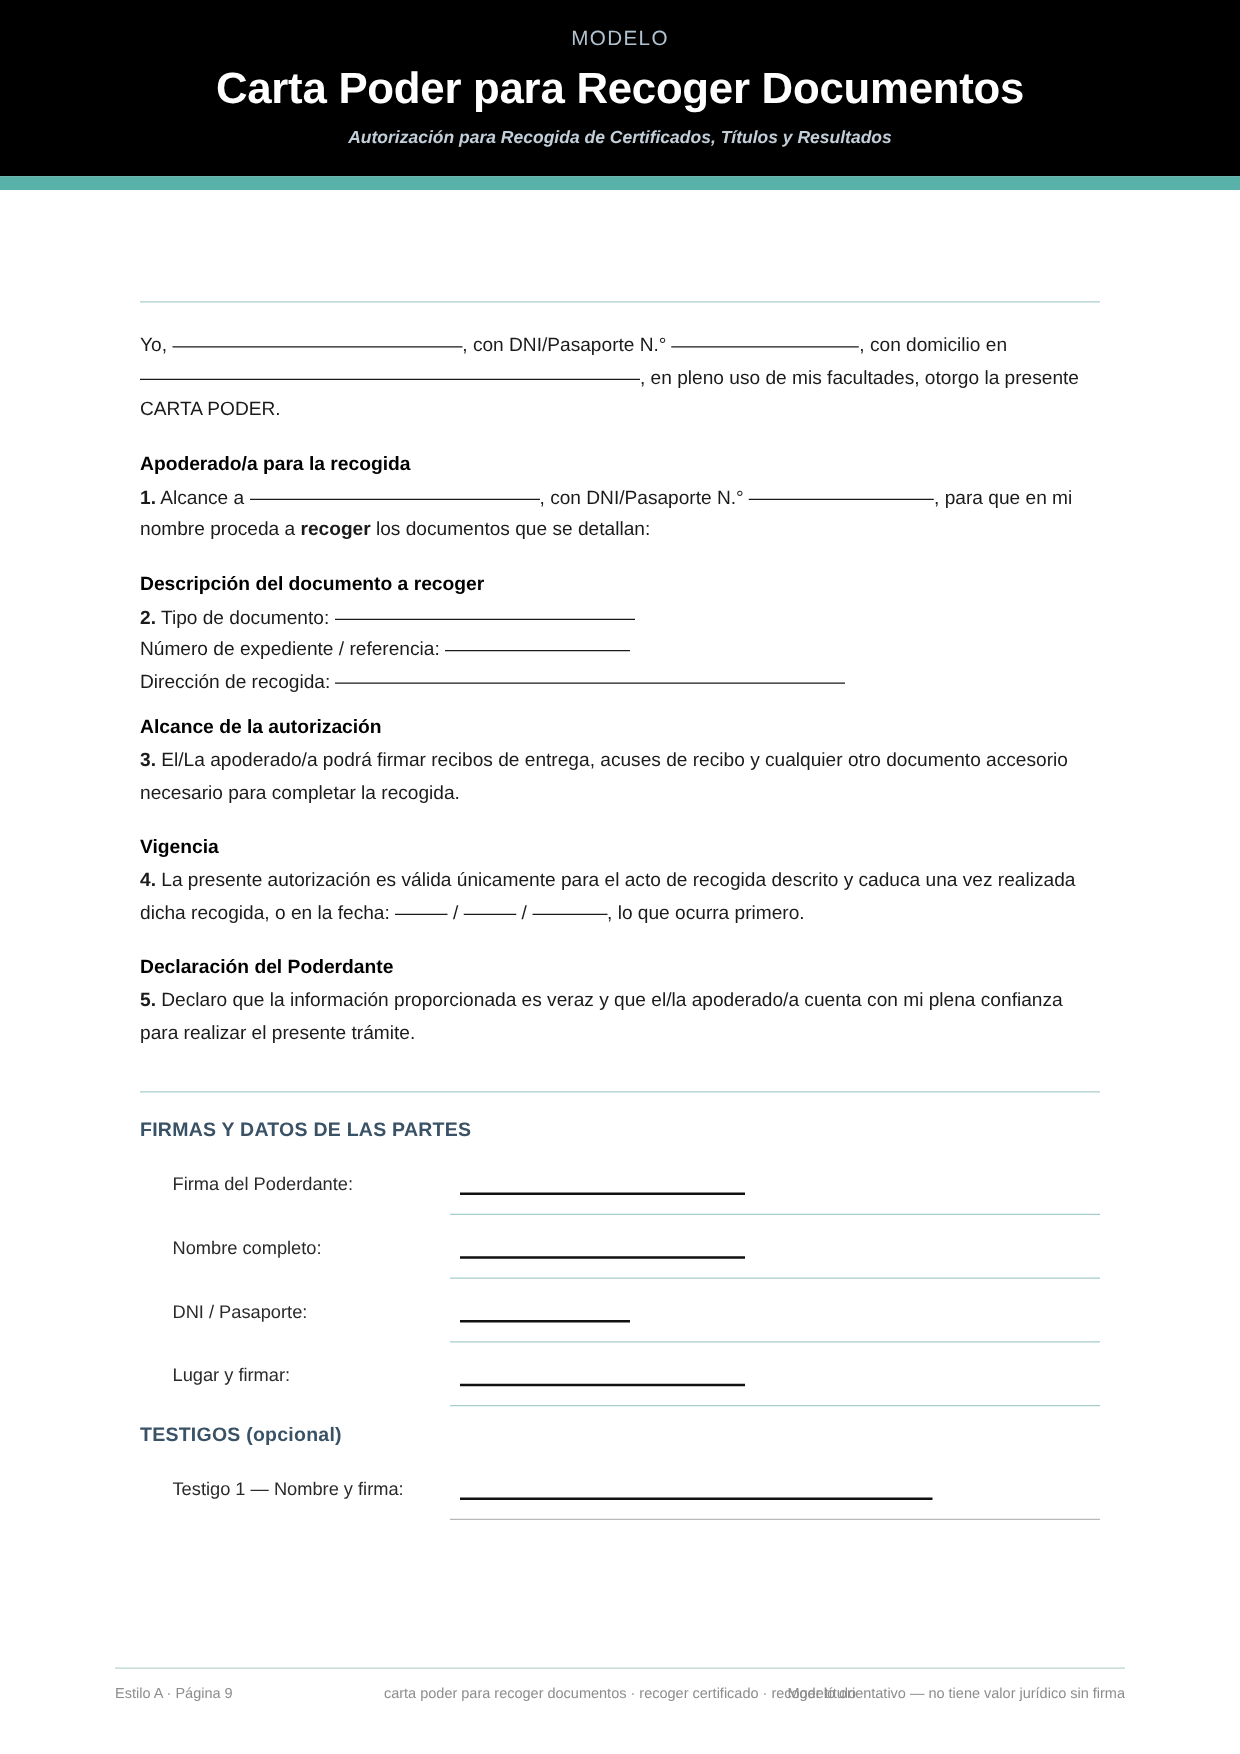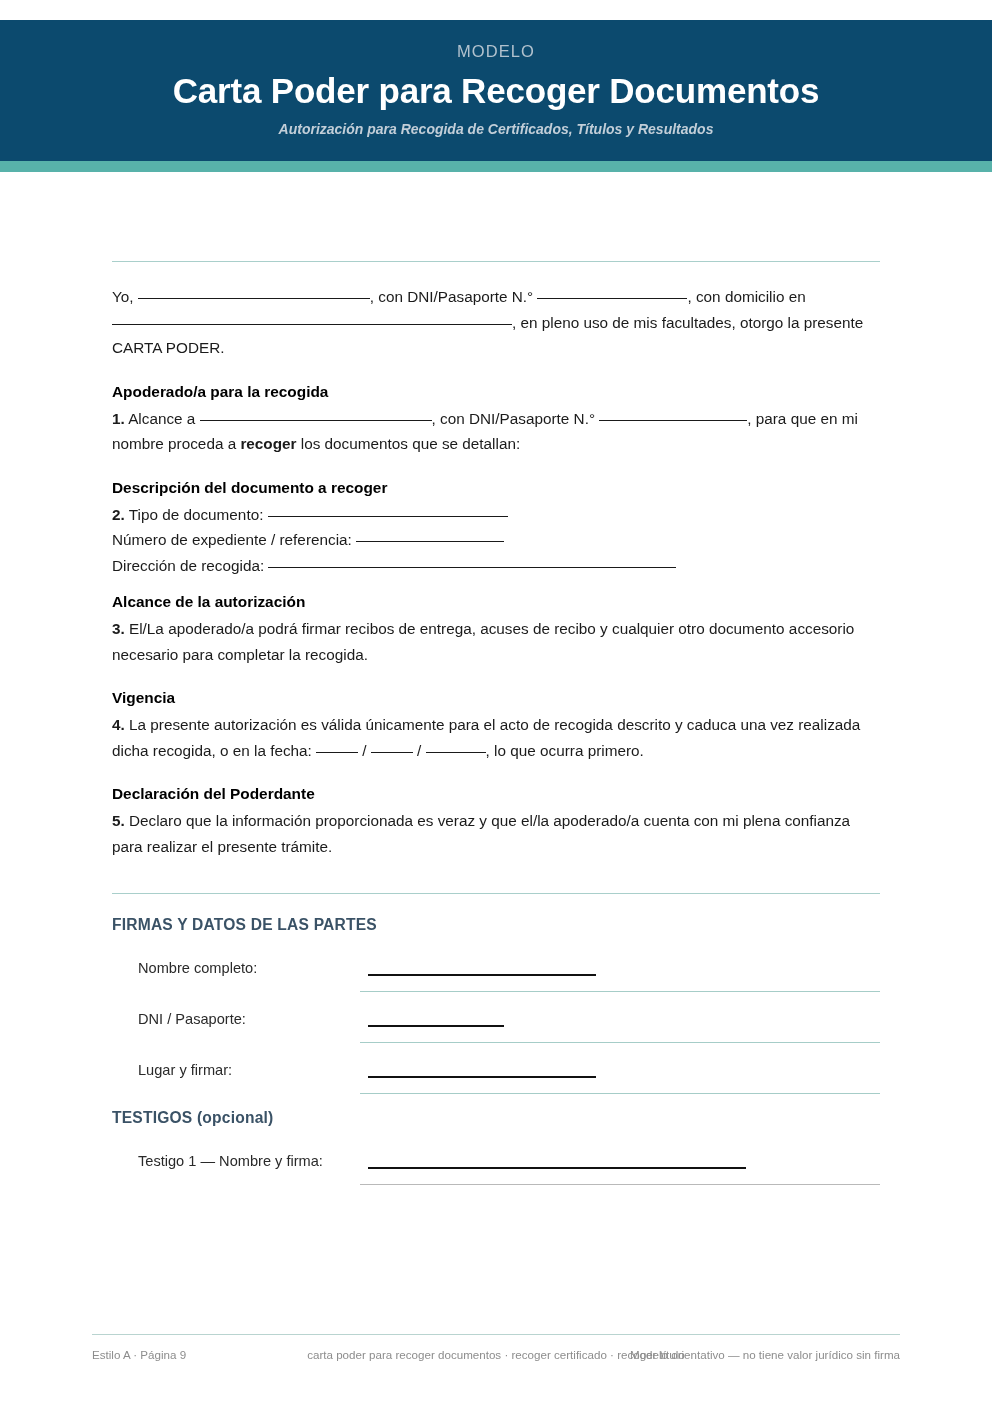--- a/index.html
+++ b/index.html
@@ -11,25 +11,24 @@
     width: 992px;
     height: 1403px;
     font-family: "Liberation Sans", sans-serif;
     color: #1a1a1a;
     overflow: hidden;
     position: relative;
   }
 
   
   .header {
-    background: #0c4a6e;
+    background: #000000;
     padding: 22px 40px 24px 40px;
     text-align: center;
     box-sizing: border-box;
-    margin-top: 20px;
   }
   .header-kicker {
     color: #b2c2ce;
     font-size: 16.5px;
     letter-spacing: 1.1px;
     margin-bottom: 10px;
   }
   .header-title {
     color: #ffffff;
     font-size: 35px;
@@ -277,20 +276,27 @@
 
   <h2 class="section-heading">Declaración del Poderdante</h2>
   <p class="para">
     <span class="num">5.</span>
     <span>Declaro que la información proporcionada es veraz y que el/la apoderado/a cuenta con mi plena confianza para realizar el presente trámite.</span>
   </p>
 
   <div class="sig-divider"></div>
   <h3 class="block-title">FIRMAS Y DATOS DE LAS PARTES</h3>
 
+  <div class="sig-row">
+    <div class="sig-label">Firma del Poderdante:</div>
+    <div class="sig-lines">
+      <div class="sig-dark d-w1"></div>
+      <div class="sig-rule"></div>
+    </div>
+  </div>
 
   <div class="sig-row">
     <div class="sig-label">Nombre completo:</div>
     <div class="sig-lines">
       <div class="sig-dark d-w2"></div>
       <div class="sig-rule"></div>
     </div>
   </div>
 
   <div class="sig-row">

